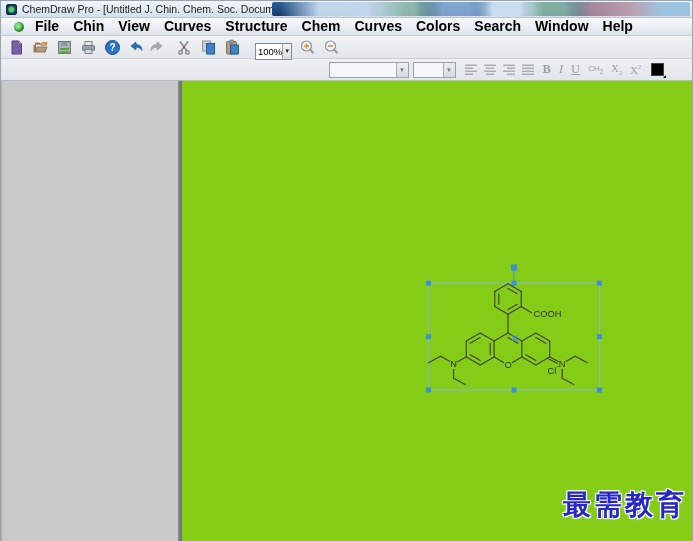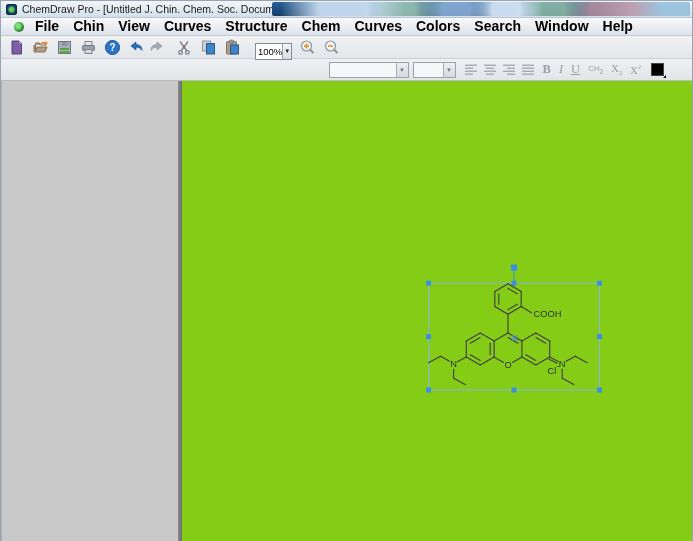--- a/index.html
+++ b/index.html
@@ -318,15 +318,16 @@
         <text class="atom" x="452.6" y="365.8" text-anchor="middle">N</text>
         <text class="atom" x="561.2" y="365.8" text-anchor="middle">N</text>
         <text class="atom" x="546.5" y="372.5"><tspan>Cl</tspan><tspan dy="-4.5" font-size="7">−</tspan></text>
 
         <g>
           <line class="mark" x1="510.8" y1="334.2" x2="516.4" y2="339.8"></line>
           <line class="mark" x1="516.4" y1="334.2" x2="510.8" y2="339.8"></line>
         </g>
       </svg>
 
+      <div class="watermark">最需教育</div>
     </div>
   </div>
 </div>
 
 </body></html>

